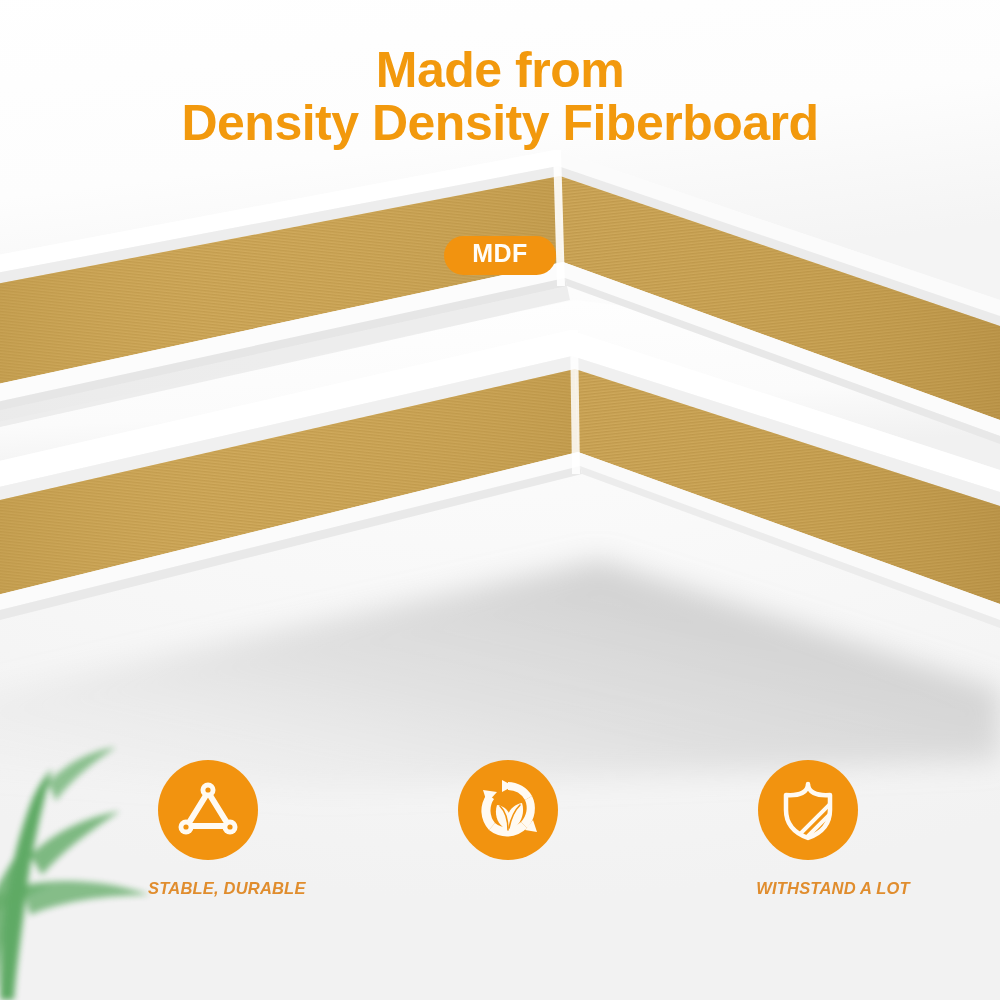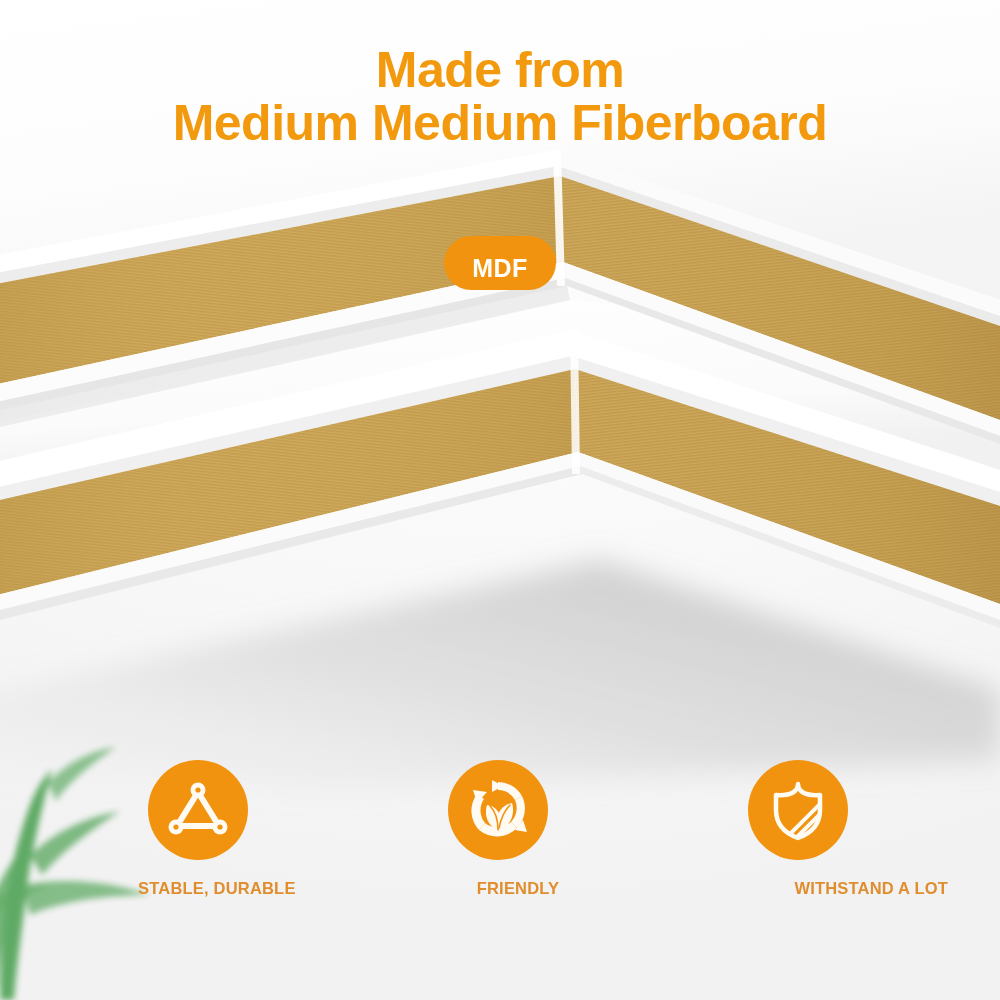--- a/index.html
+++ b/index.html
@@ -33,38 +33,38 @@
   .headline .l2{display:block;font-size:50px;}
 
   .badge-wrap{position:absolute;left:0;right:0;top:236px;text-align:center;z-index:40;}
   .badge{
     display:inline-block;
     background:#f2930f;
     color:#fffdf8;
     font-weight:700;
     font-size:25px;
     letter-spacing:.5px;
-    padding:20px 28px 9px;
+    padding:5px 28px 9px;
     border-radius:999px;
     line-height:1;
   }
 
   
   .boards{position:absolute;inset:0;z-index:20;}
   .boards svg{position:absolute;left:0;top:0;}
 
   
   .bamboo{
     position:absolute;left:-40px;top:735px;width:250px;height:265px;
     z-index:25;filter:blur(3.2px);opacity:.9;pointer-events:none;
   }
 
   
   .features{
-    position:absolute;left:8px;right:0;bottom:0;height:240px;z-index:45;
+    position:absolute;left:18px;right:0;bottom:0;height:240px;z-index:45;font-style:italic;
   }
   .feature{position:absolute;top:0;}
   .f1{left:90px;width:240px;}
   .f2{left:390px;width:240px;}
   .f3{left:690px;width:250px;}
 
   .circle{
     width:100px;height:100px;border-radius:50%;
     background:#f2930f;
     display:flex;align-items:center;justify-content:center;
@@ -77,21 +77,21 @@
     margin-top:18px;
     color:#e08d2e;
     font-weight:700;
     font-size:16.5px;
     letter-spacing:.2px;
     line-height:1.28;
     text-transform:uppercase;
   }
   .f1 .caption{text-align:left;padding-left:40px;}
   .f2 .caption{text-align:center;}
-  .f3 .caption{text-align:right;}
+  .f3 .caption{text-align:center;}
 </style>
 </head>
 <body>
 
 <div id="stage">
 
   <div class="bg"></div>
 
   <div class="boards">
     <svg width="1000" height="1000" viewBox="0 0 1000 1000">
@@ -208,21 +208,21 @@
         <path d="M70,120 C96,96 126,82 160,76 C130,96 102,116 82,140 Z" opacity=".8"></path>
         <path d="M62,150 C104,142 150,146 190,160 C146,160 102,166 70,180 Z" opacity=".75"></path>
         <path d="M88,48 C106,28 130,16 156,12 C132,28 110,46 96,66 Z" opacity=".7"></path>
         <path d="M0,180 C26,162 58,152 92,150 C60,162 30,178 8,198 Z" opacity=".6"></path>
       </g>
     </svg>
   </div>
 
   <div class="headline">
     <span class="l1">Made from</span>
-    <span class="l2">Medium Medium Fiberboard</span>
+    <span class="l2">Density Density Fiberboard</span>
   </div>
 
   <div class="badge-wrap">
     <span class="badge">MDF</span>
   </div>
 
   <div class="features">
 
     <div class="feature f1">
       <div class="circle">
@@ -262,21 +262,20 @@
             <path d="M33,52 C22,48 19,36 22,27 C31,28 38,36 36,50 Z"></path>
             <path d="M34,52 C47,48 50,34 47,25 C36,27 29,37 33,52 Z"></path>
           </g>
           <g stroke="#f2930f" stroke-width="1.6" fill="none" stroke-linecap="round">
             <path d="M33,52 C33,42 30,33 25,28"></path>
             <path d="M34,50 C36,40 40,32 45,27"></path>
           </g>
         </svg>
       </div>
       <div class="caption">
-        <div>FRIENDLY</div>
       </div>
     </div>
 
     <div class="feature f3">
       <div class="circle">
         <svg width="60" height="64" viewBox="0 0 60 64">
           <defs>
             <clipPath id="shieldClip">
               <path d="M30,6 C30,14 22,18 8,17 L8,32 C8,48 19,56 30,60 C41,56 52,48 52,32 L52,17 C38,18 30,14 30,6 Z"></path>
             </clipPath>

